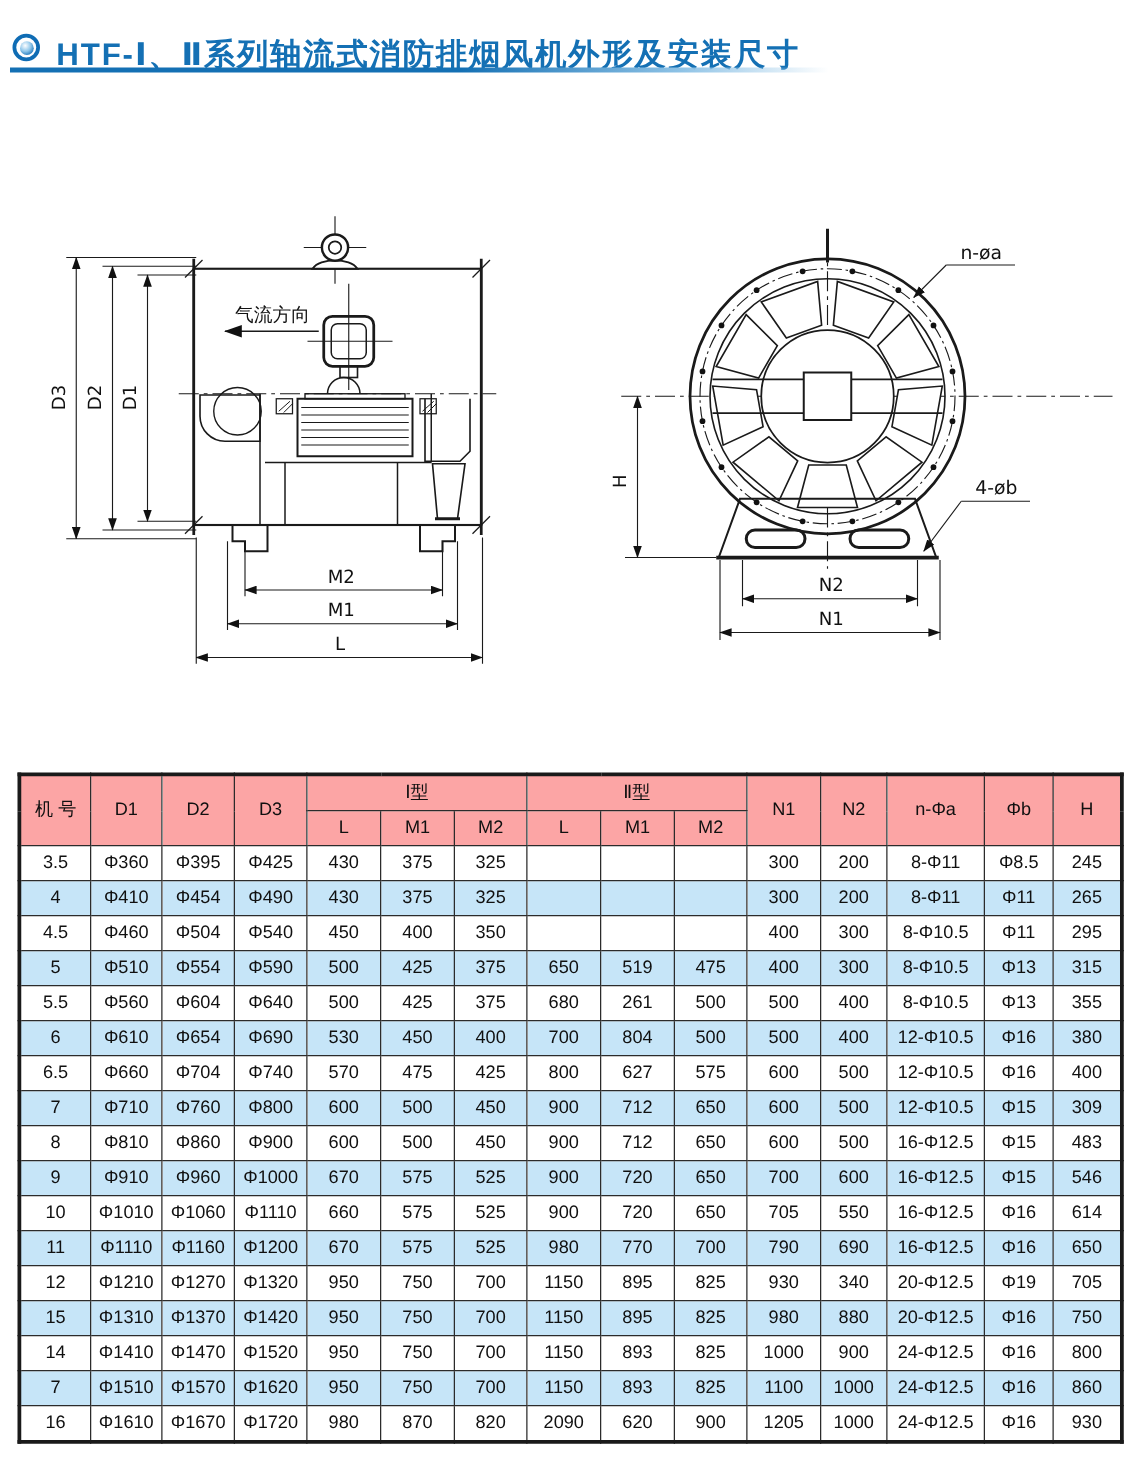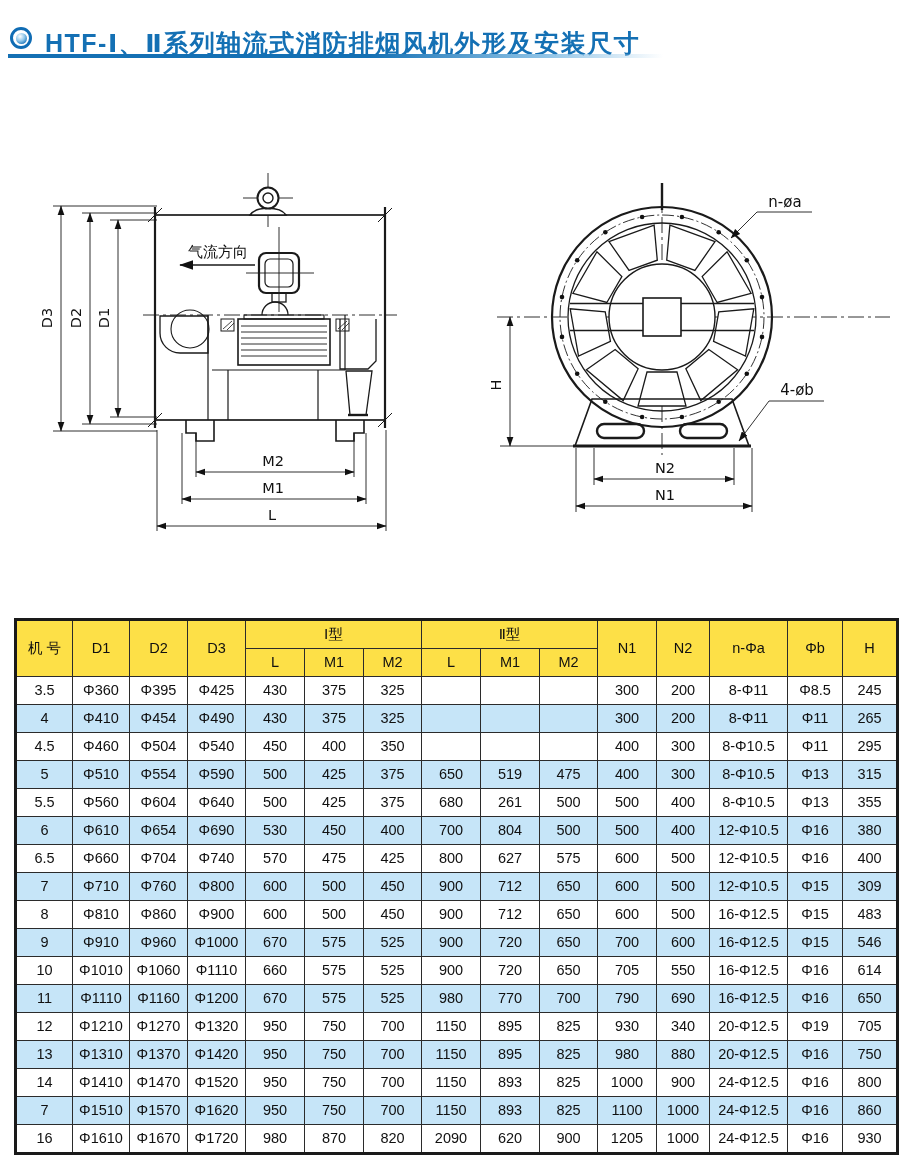--- a/index.html
+++ b/index.html
@@ -20,21 +20,21 @@
   
   .drawing-wrap{position:absolute;left:0;top:165px;width:910px;height:395px;}
   svg text{font-family:"DejaVu Sans","Liberation Sans",sans-serif;fill:#111;}
   
   .spec-table{position:absolute;left:14px;top:618px;width:882px;border-collapse:collapse;
     table-layout:fixed;font-size:15px;}
   .spec-table th,.spec-table td{
     border:1px solid #2b2b2b;text-align:center;vertical-align:middle;
     padding:0;height:27px;line-height:27px;font-weight:normal;color:#101010;
     white-space:nowrap;overflow:hidden;font-size:14.5px;}
-  .spec-table th{background:#fde047;height:27px;}
+  .spec-table th{background:#fca5a5;height:27px;}
   .spec-table{border:3px solid #1a1a1a;}
   .spec-table tr.stripe td{background:#c6e5f8;}
 </style>
 </head>
 <body>
 
 <div class="title-bar">
   <span class="bullet">
       <span class="bullet-core"></span>
     </span>
@@ -492,21 +492,21 @@
         <td>1150</td>
         <td>895</td>
         <td>825</td>
         <td>930</td>
         <td>340</td>
         <td>20-Φ12.5</td>
         <td>Φ19</td>
         <td>705</td>
       </tr>
       <tr class="stripe">
-        <td>13</td>
+        <td>15</td>
         <td>Φ1310</td>
         <td>Φ1370</td>
         <td>Φ1420</td>
         <td>950</td>
         <td>750</td>
         <td>700</td>
         <td>1150</td>
         <td>895</td>
         <td>825</td>
         <td>980</td>

